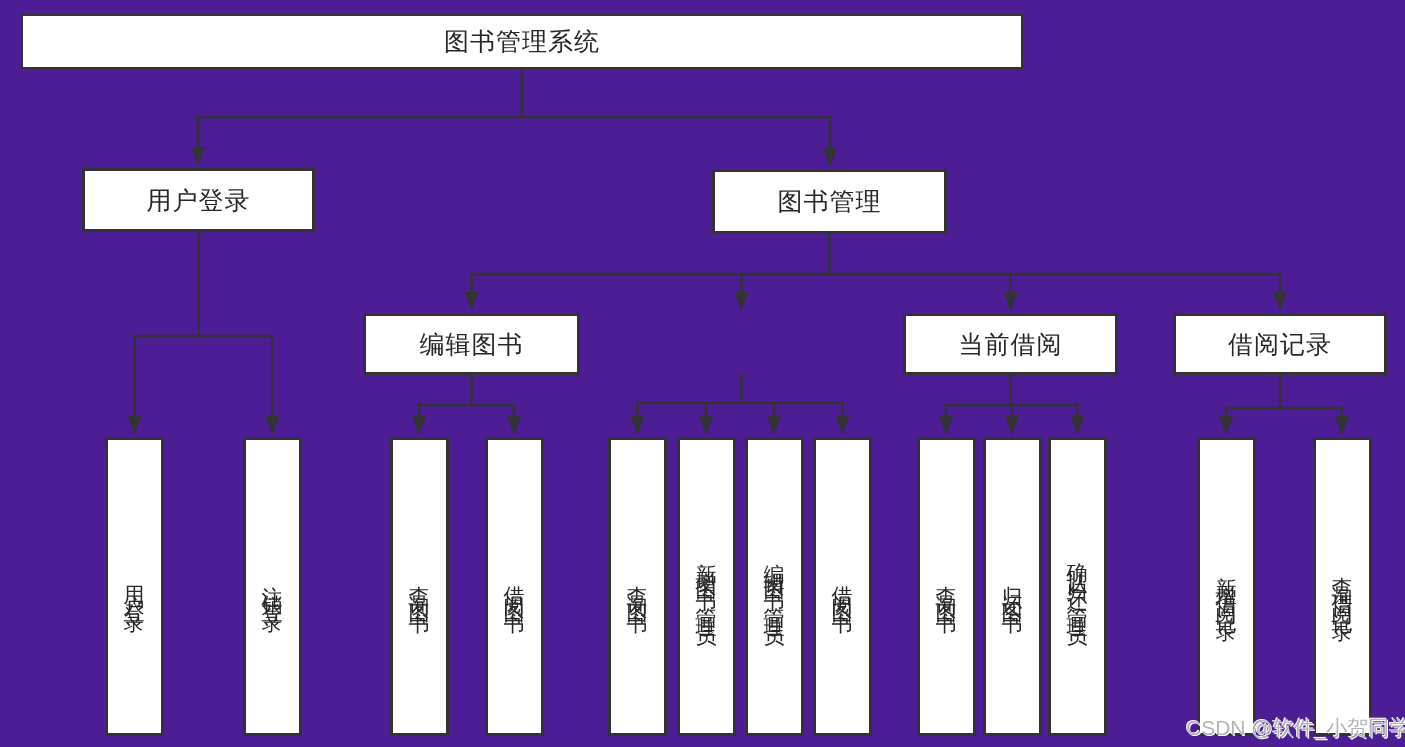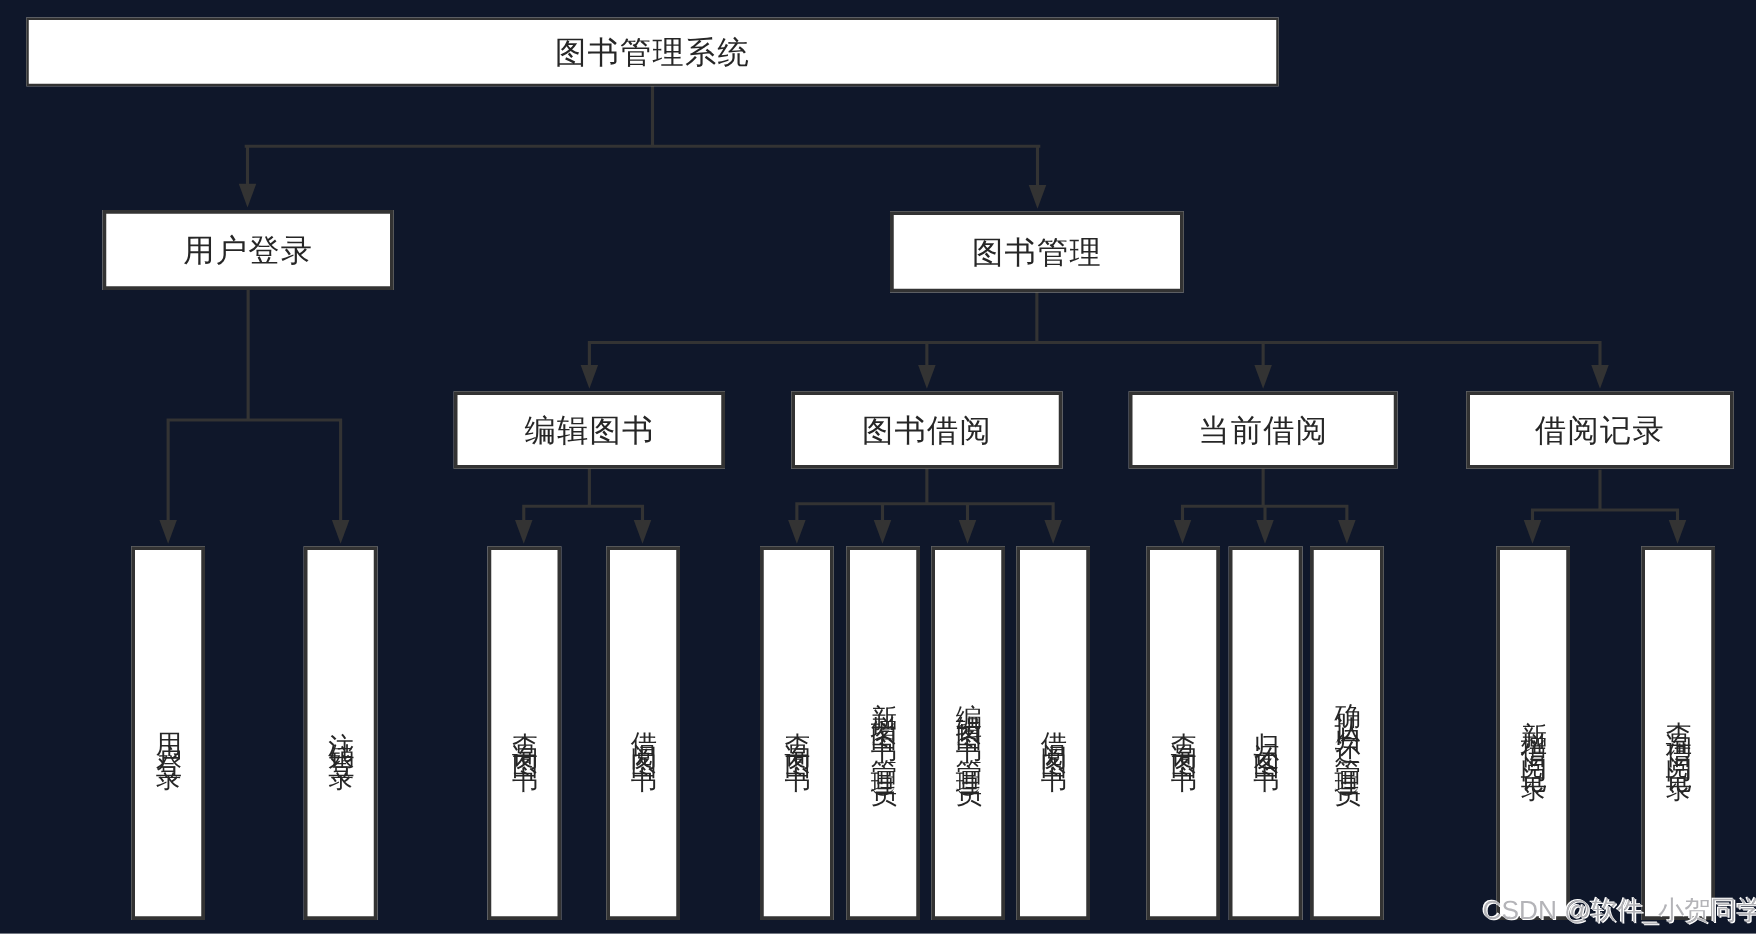--- a/index.html
+++ b/index.html
@@ -1,19 +1,19 @@
 <!DOCTYPE html>
 <html><head>
 <meta charset="utf-8">
 <style>
   html,body{margin:0;padding:0;background:#ffffff;}
   .canvas{
     position:relative;
     width:1405px;height:747px;
-    background:#0f172a;
+    background:#4c1d95;
     overflow:hidden;
     font-family:"Liberation Sans", sans-serif;
     color:#222222;
   }
   .wires{position:absolute;left:0;top:0;width:1405px;height:747px;}
   .box{
     position:absolute;
     box-sizing:border-box;
     background:#ffffff;
     border:3px solid #333333;
@@ -101,23 +101,20 @@
   <div class="box l2a">
     <span class="hlabel">用户登录</span>
   </div>
   <div class="box l2b">
     <span class="hlabel">图书管理</span>
   </div>
 
   <div class="box l3 m0">
     <span class="hlabel">编辑图书</span>
   </div>
-  <div class="box l3 m1">
-    <span class="hlabel">图书借阅</span>
-  </div>
   <div class="box l3 m2">
     <span class="hlabel">当前借阅</span>
   </div>
   <div class="box l3 m3">
     <span class="hlabel">借阅记录</span>
   </div>
 
   <div class="box leaf lf1">
     <span class="vtext">用户登录</span>
   </div>

